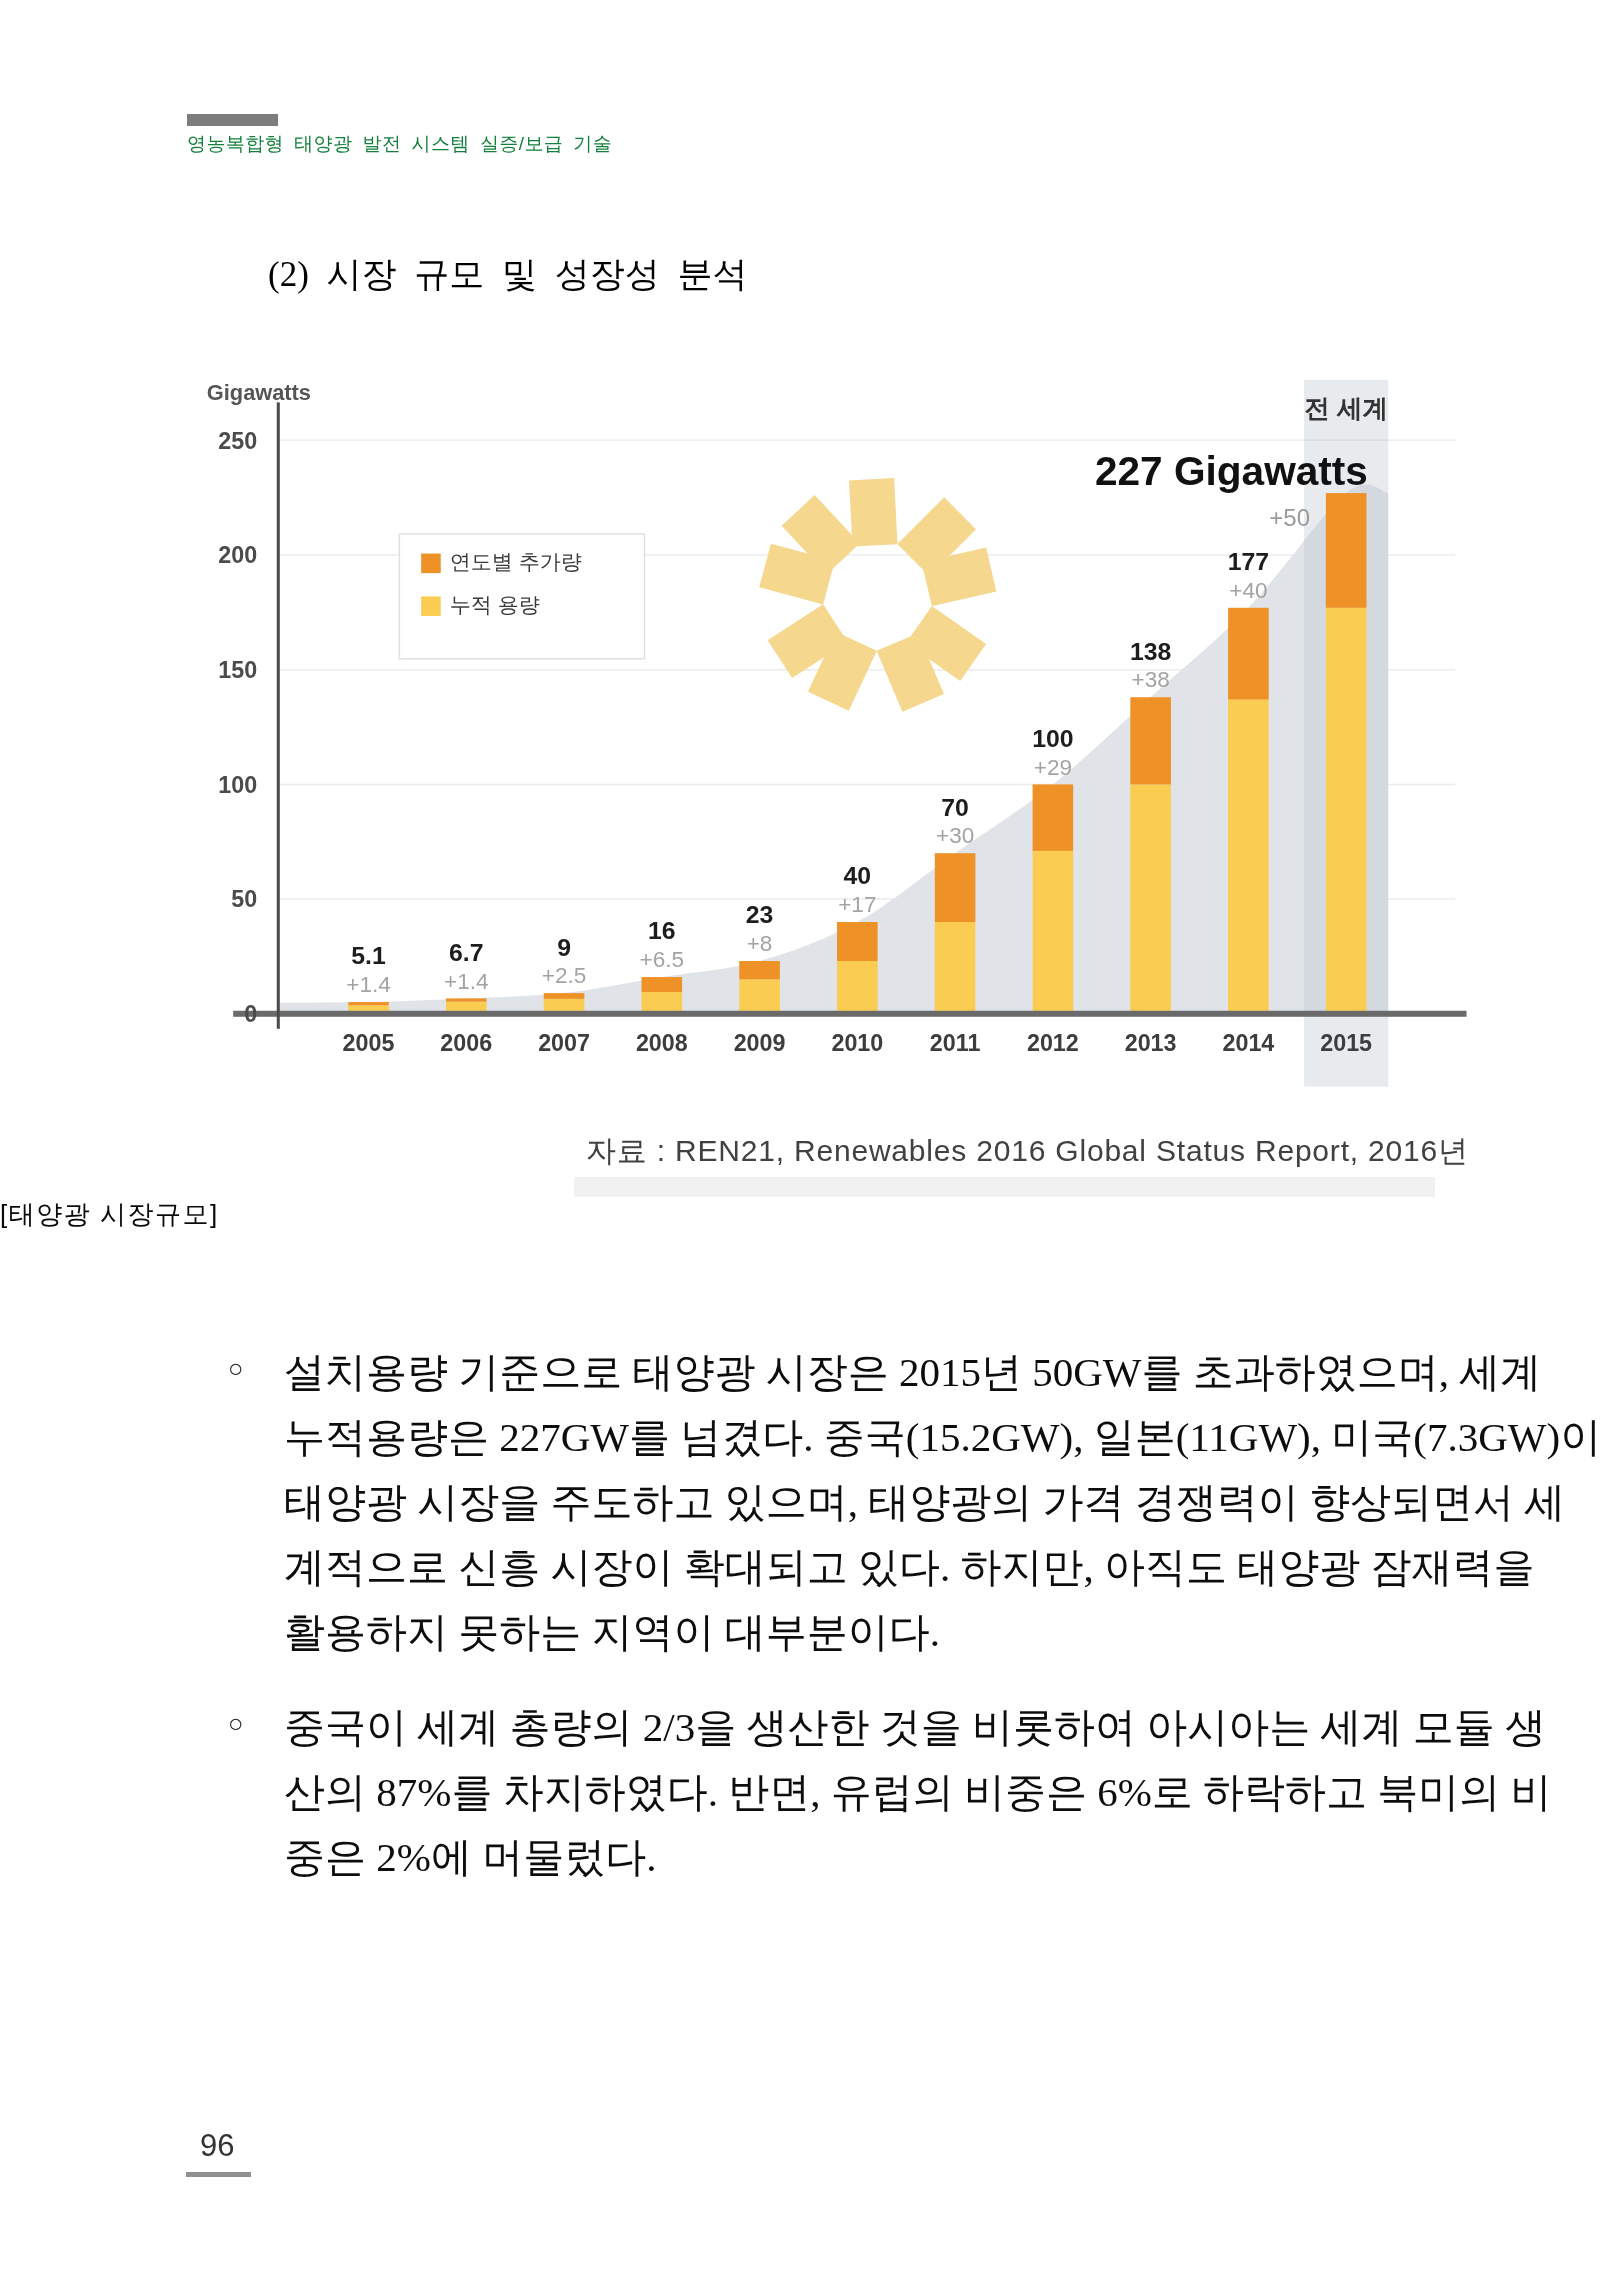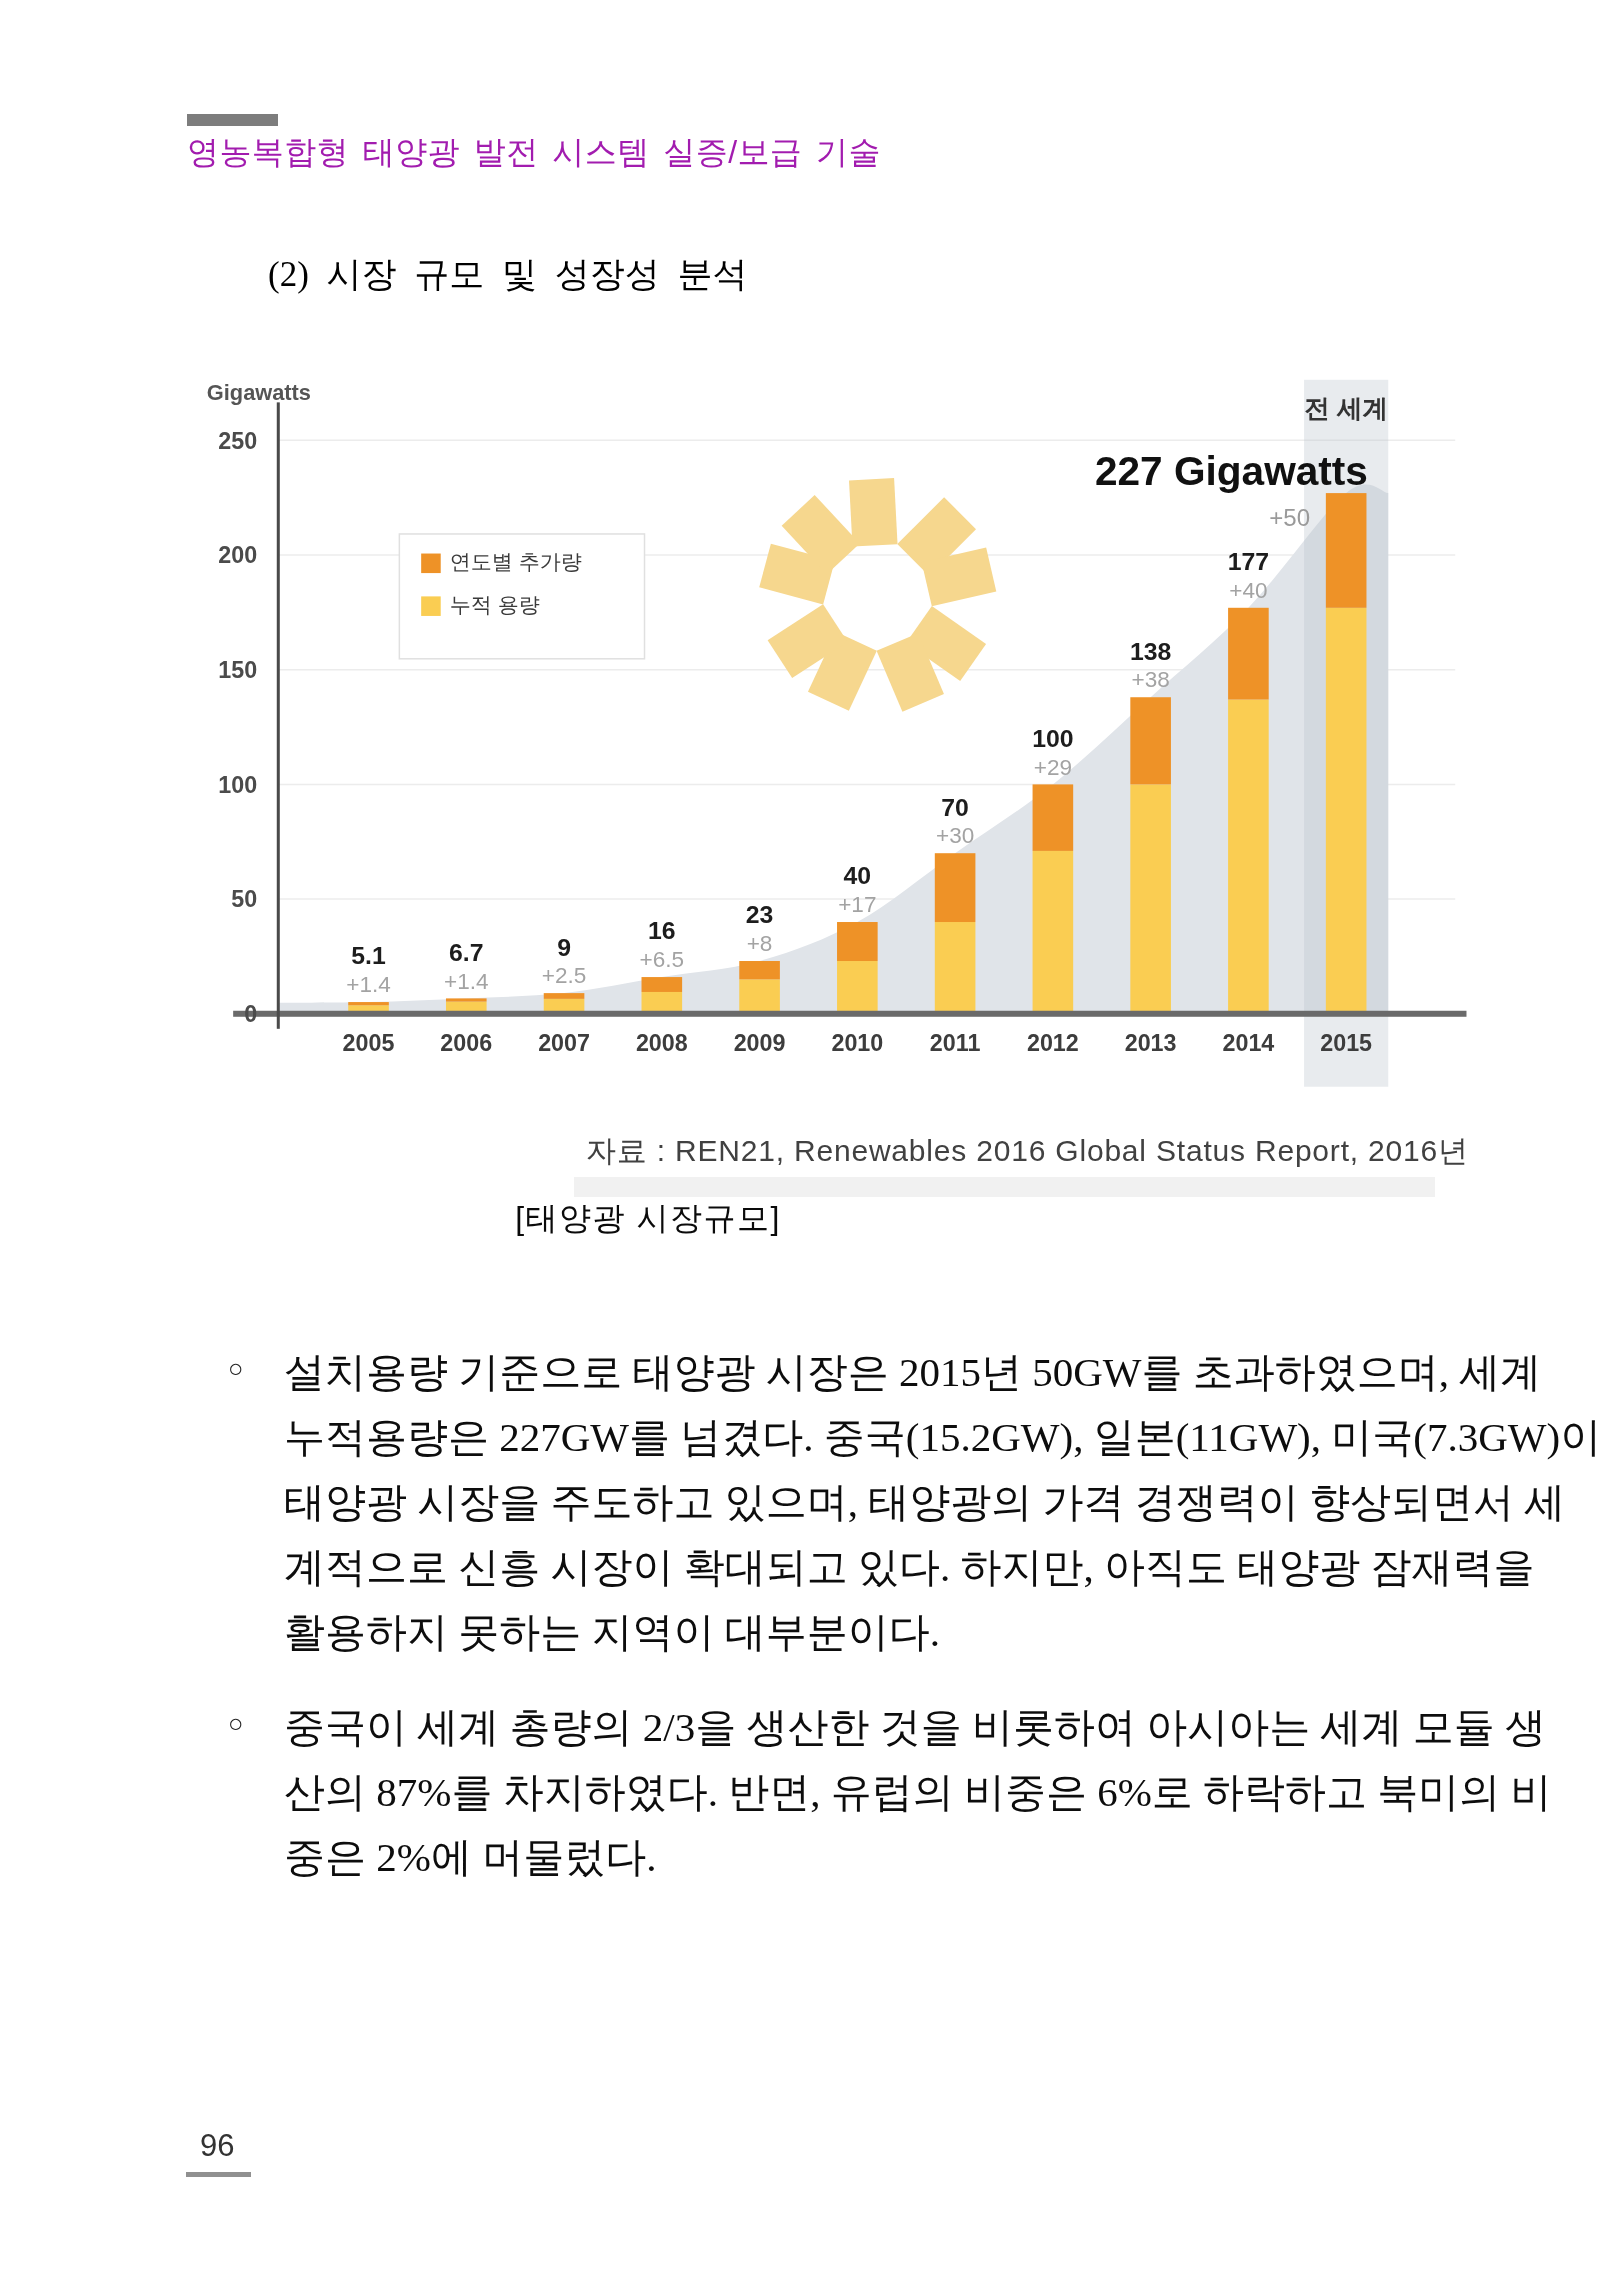--- a/index.html
+++ b/index.html
@@ -1,30 +1,30 @@
 <!DOCTYPE html>
 <html style="font-size:12px"><head>
 <meta charset="utf-8">
 <style>
   html,body{margin:0;padding:0;background:#ffffff;}
   .page{position:relative;width:1616px;height:2284px;background:#fff;overflow:hidden;
         font-family:"Liberation Sans",sans-serif;}
   .header-rule{position:absolute;left:187px;top:114px;width:91px;height:12px;background:#7d7d7d;}
-  .header-title{position:absolute;left:187px;top:131px;font-size:32px;color:#a21caf;
+  .header-title{position:absolute;left:187px;top:131px;font-size:19px;color:#15803d;
         letter-spacing:0.4px;word-spacing:4.5px;white-space:nowrap;}
   .section-title{position:absolute;left:268px;top:251px;font-size:35px;color:#000;
         font-family:"Liberation Serif",serif;word-spacing:9px;white-space:nowrap;}
   .chart-svg{position:absolute;left:173px;top:361px;width:1301px;height:737px;}
   .chart-svg text{font-family:"Liberation Sans",sans-serif;}
   .source-line{position:absolute;left:574px;top:1131px;font-size:30px;color:#414141;
         letter-spacing:0.8px;white-space:nowrap;margin-left:12px;}
   .source-smear{position:absolute;left:574px;top:1177px;width:861px;height:19.5px;
         background:#f1f1f1;}
-  .figure-caption{position:absolute;left:0;top:1197px;width:1296px;text-align:center;
-        font-size:32px;color:#0a0a0a;letter-spacing:1.5px;}
+  .figure-caption{position:absolute;left:0;top:1197px;width:1296px;
+        font-size:26px;color:#0a0a0a;letter-spacing:1.5px;}
   .bullet-marker{position:absolute;font-size:25.6px;color:#222;}
   .marker-1{left:228px;top:1354px;}
   .marker-2{left:228px;top:1709px;}
   .para{position:absolute;left:284px;width:1212px;font-family:"Liberation Serif",serif;
         font-size:41px;color:#0d0d0d;}
   .para-1{top:1340px;}
   .para-2{top:1695px;}
   .para .line{height:65px;line-height:65px;text-align:justify;text-align-last:justify;
         white-space:nowrap;}
   .para .line.last{text-align:right;text-align-last:left;}

